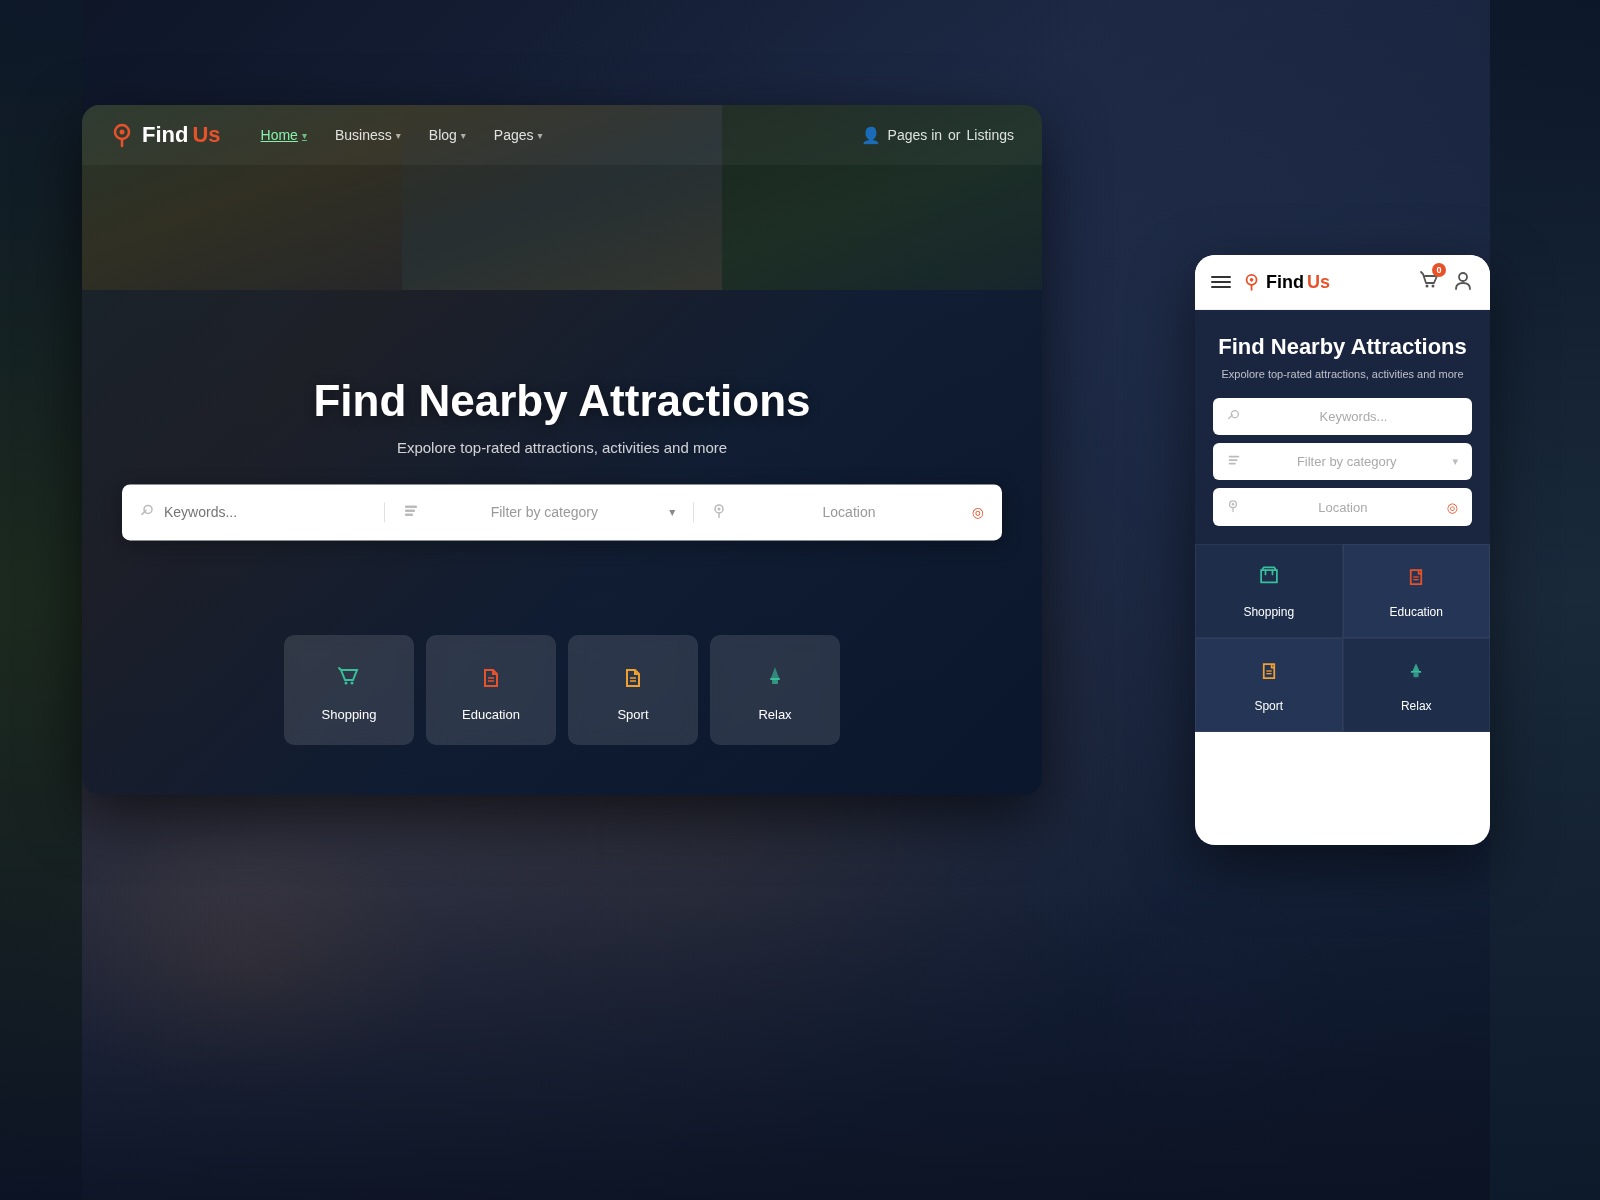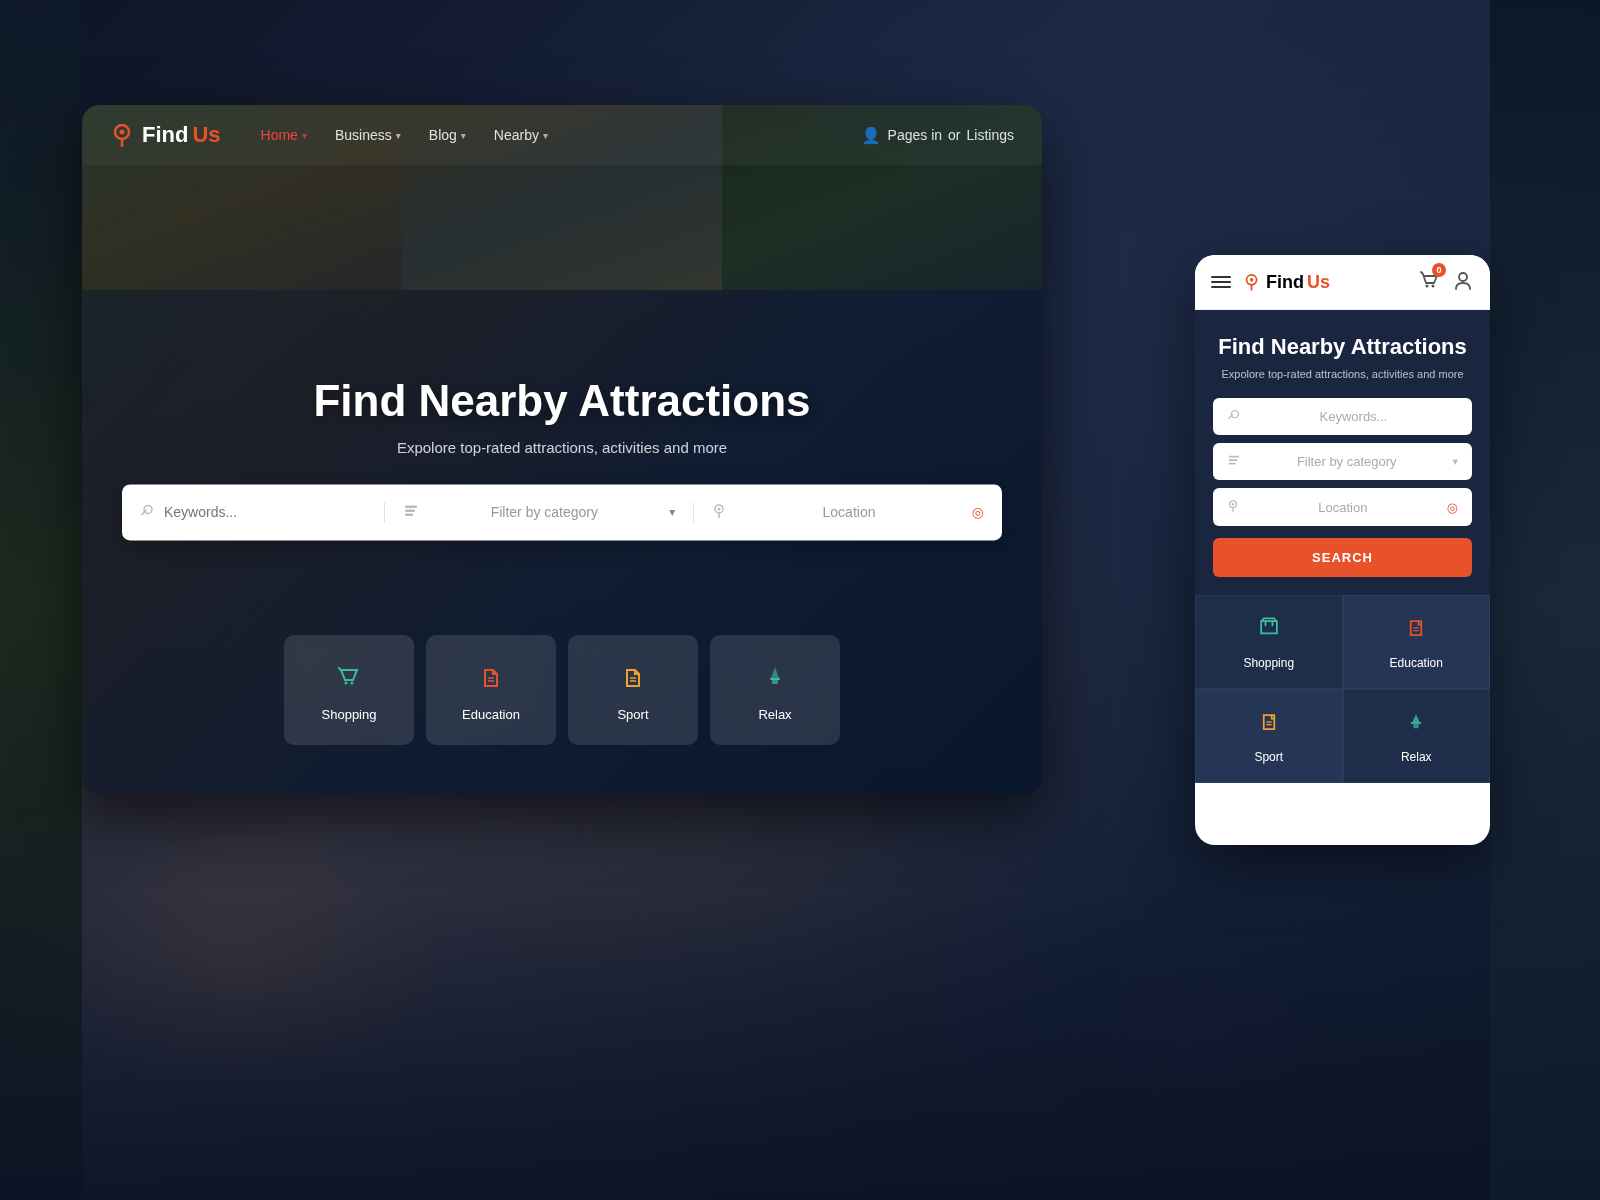--- a/index.html
+++ b/index.html
@@ -106,21 +106,21 @@
     }
 
     .nav-link {
       color: rgba(255,255,255,0.85);
       font-size: 14px;
       cursor: pointer;
       display: flex;
       align-items: center;
       gap: 4px;
     }
-    .nav-link.active { color: #ef4444; }
+    .nav-link.active { color: #86efac; text-decoration: underline; }
 
     .nav-auth {
       display: flex;
       align-items: center;
       gap: 6px;
       font-size: 14px;
       color: rgba(255,255,255,0.85);
     }
 
     
@@ -514,21 +514,21 @@
       </span>
       <span class="nav-link">
         <span>Business</span>
         <span class="chevron-icon">▾</span>
       </span>
       <span class="nav-link">
         <span>Blog</span>
         <span class="chevron-icon">▾</span>
       </span>
       <span class="nav-link">
-        <span>Nearby</span>
+        <span>Pages</span>
         <span class="chevron-icon">▾</span>
       </span>
     </div>
     <div class="nav-auth">
       <span style="font-size:16px;">👤</span>
       <span>Pages in</span>
       <span>or</span>
       <span>Listings</span>
     </div>
   </div>
@@ -686,21 +686,20 @@
           <svg width="12" height="15" viewBox="0 0 14 16" fill="none">
             <ellipse cx="7" cy="6.5" rx="4" ry="4" stroke="#bbb" stroke-width="1.5" fill="none"></ellipse>
             <ellipse cx="7" cy="6.5" rx="1.5" ry="1.5" fill="#bbb"></ellipse>
             <line x1="7" y1="10.5" x2="7" y2="15" stroke="#bbb" stroke-width="1.5" stroke-linecap="round"></line>
           </svg>
         </span>
         <span class="mobile-input-text">Location</span>
         <span style="color:#e8522a; font-size:13px;">◎</span>
       </div>
 
-      <button class="mobile-search-btn">SEARCH</button>
     </div>
   </div>
 
   <div class="mobile-categories">
     <div class="mobile-cat-card">
       <div class="mobile-cat-icon">
         <svg width="28" height="28" viewBox="0 0 32 32" fill="none">
           <path d="M8 8 L10 5 L22 5 L24 8" stroke="#3abf9c" stroke-width="2" fill="none" stroke-linecap="round"></path>
           <path d="M7 8 L7 22 L25 22 L25 8 Z" stroke="#3abf9c" stroke-width="2" fill="none"></path>
           <line x1="12" y1="8" x2="12" y2="13" stroke="#3abf9c" stroke-width="2" stroke-linecap="round"></line>

